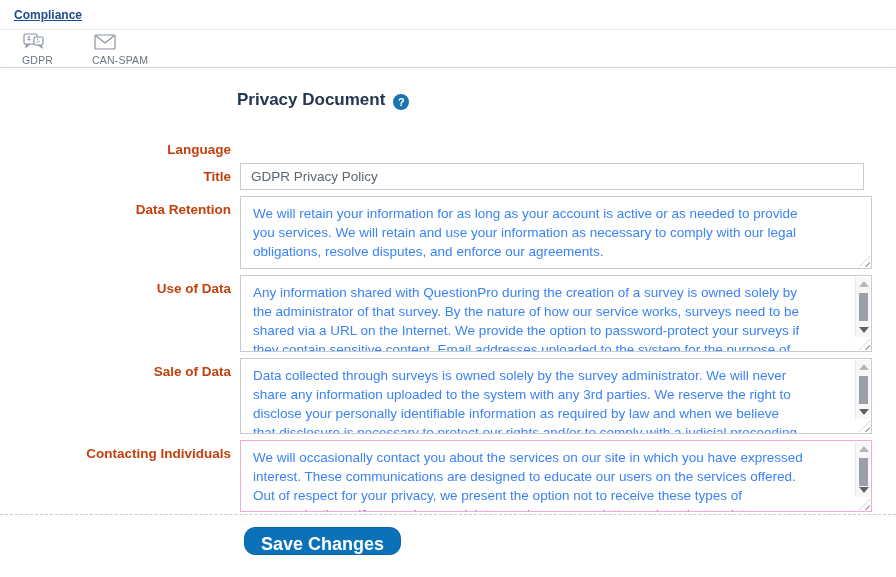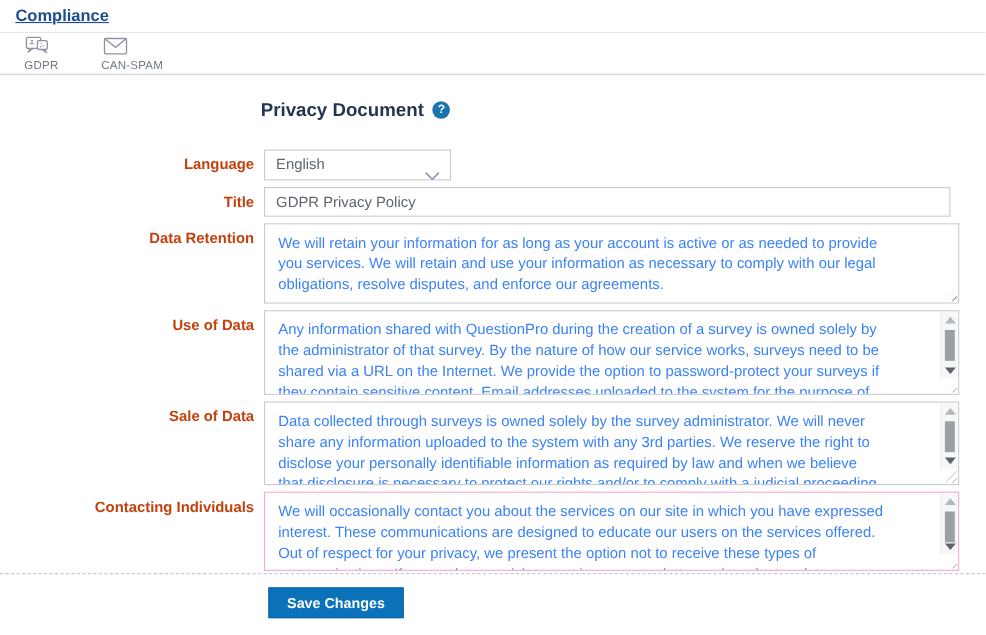--- a/index.html
+++ b/index.html
@@ -2,34 +2,34 @@
 <html><head>
 <meta charset="utf-8">
 <style>
   * { margin:0; padding:0; box-sizing:border-box; }
   html,body { width:896px; height:577px; background:#fff;
     font-family:"Liberation Sans","DejaVu Sans",sans-serif; overflow:hidden; }
 
   
   .topbar { height:30px; display:flex; align-items:center; padding-left:14px;
     border-bottom:1px solid #e4e6e8; }
-  .breadcrumb-link { color:#1b4c8c; font-size:15px; font-weight:700;
+  .breadcrumb-link { color:#1b4c8c; font-size:12px; font-weight:700;
     text-decoration:underline; cursor:pointer; }
 
   
   .toolbar { height:38px; display:flex; align-items:center; padding-left:22px;
     gap:26px; border-bottom:1px solid #d3d6da; box-shadow:0 1px 2px rgba(0,0,0,.04); }
   .tool-item { display:flex; flex-direction:column; 
     justify-content:center; cursor:pointer; min-width:44px; }
   .tool-item svg { display:block; }
   .tool-label { font-size:10.5px; color:#6d7683; margin-top:2px; letter-spacing:.2px; }
 
   
   .title-row { margin-top:22px; margin-bottom:26px; padding-left:237px;
-    display:flex; align-items:center; }
+    display:flex; align-items:flex-end; }
   .page-title { font-size:17px; font-weight:700; color:#23354f; }
   .help-icon { width:16px; height:16px; border-radius:50%; background:#1a74b0;
     color:#fff; font-size:11px; font-weight:700; display:inline-flex;
     align-items:center; justify-content:center; margin-left:8px; cursor:pointer; }
 
   
   .form-row { display:flex; margin-bottom:6px; }
   .f-label { width:240px; flex:0 0 240px; text-align:right; padding-right:9px;
     padding-top:6px; font-size:13.5px; font-weight:700; color:#c2410c; }
   .ctl { border:1px solid #c7ccd4; background:#fff; color:#5c6570;
@@ -63,22 +63,22 @@
 
   
   .resize-handle { position:absolute; right:1px; bottom:1px; width:11px; height:11px;
     clip-path:polygon(100% 0,100% 100%,0 100%);
     background:repeating-linear-gradient(135deg,transparent 0 2px,#a9adb3 2px 3px,transparent 3px 5px);
     cursor:nwse-resize; }
 
   .dashed-divider { border-top:1px dashed #c7ccd2; margin-top:2px; }
 
   .save-row { padding-left:244px; margin-top:12px; }
-  .save-btn { background:#0b72b9; color:#fff; font-family:inherit; font-size:13px;
-    font-weight:700; border:1px solid #0a66a6; border-radius:0;
+  .save-btn { background:#0b72b9; color:#fff; font-family:inherit; font-size:18px;
+    font-weight:700; border:1px solid #0a66a6; border-radius:11px;
     padding:6px 16px; height:28px; cursor:pointer; }
 </style>
 </head>
 <body>
 
 <div class="topbar">
   <a class="breadcrumb-link">Compliance</a>
 </div>
 
 <div class="toolbar">
@@ -108,28 +108,20 @@
 
 <div class="title-row">
   <span class="page-title">Privacy Document</span>
   <span class="help-icon">?</span>
 </div>
 
 <div class="form">
 
   <div class="form-row">
     <div class="f-label">Language</div>
-    <div class="ctl select">
-      <span>English</span>
-      <span class="chev">
-        <svg width="14" height="8" viewBox="0 0 14 8" fill="none" stroke="#8b9cb5" stroke-width="1.5">
-            <path d="M1 1 L7 7 L13 1"></path>
-          </svg>
-      </span>
-    </div>
   </div>
 
   <div class="form-row">
     <div class="f-label">Title</div>
     <div class="ctl text-input">
       <span>GDPR Privacy Policy</span>
     </div>
   </div>
 
   <div class="form-row">

